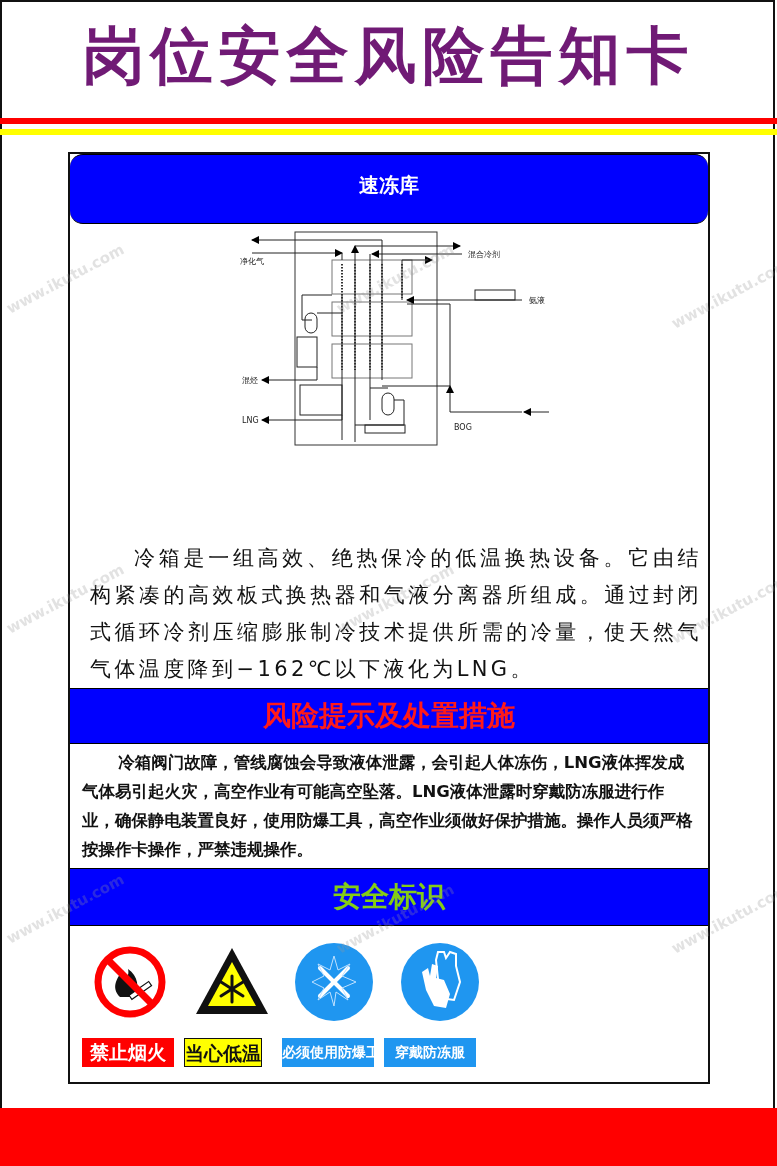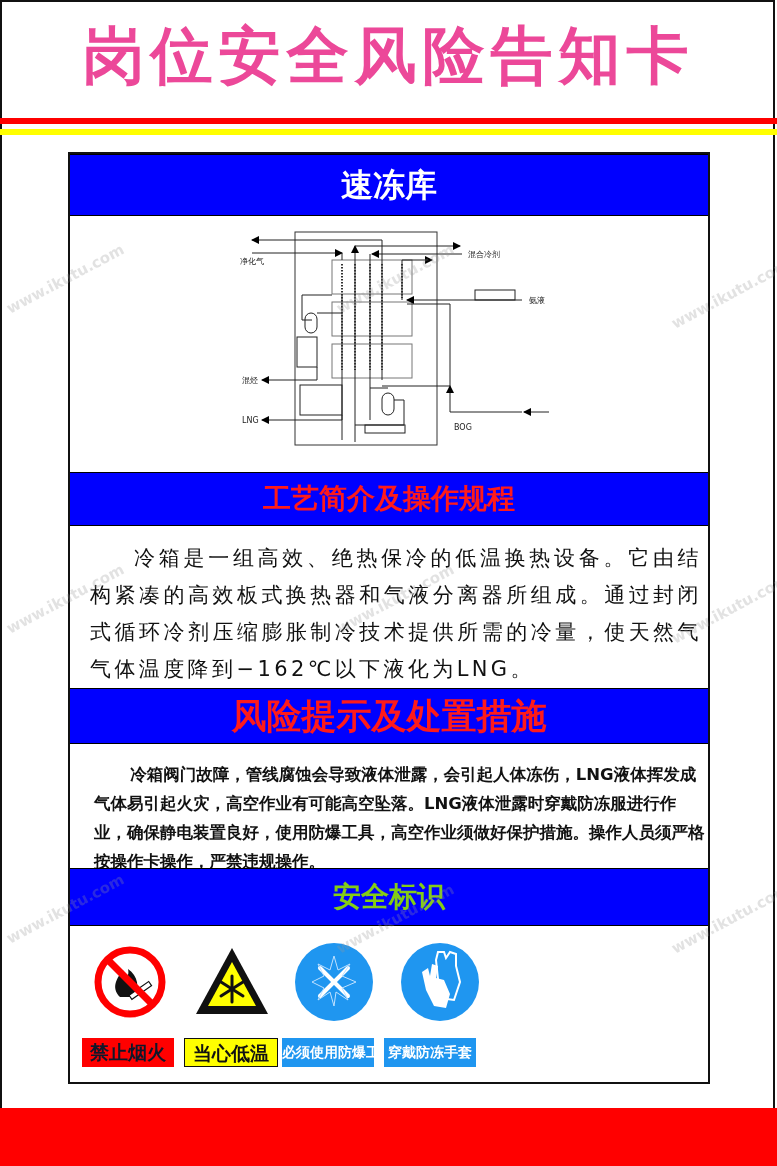--- a/index.html
+++ b/index.html
@@ -8,38 +8,38 @@
     background: #ffffff;
     font-family: "DejaVu Sans", "Liberation Sans", sans-serif;
   }
   .page-frame {
     position: absolute; left: 0; top: 0; width: 775px; height: 1112px;
     border-left: 2px solid #111; border-right: 2px solid #111; border-top: 2px solid #111;
     box-sizing: border-box;
   }
   .main-title {
     position: absolute; left: 0; top: 16px; width: 777px; text-align: center;
-    color: #ec4899; font-size: 62px; font-weight: bold; letter-spacing: 6px;
+    color: #701a75; font-size: 62px; font-weight: bold; letter-spacing: 6px;
     line-height: 80px;
   }
   .rule-red { position: absolute; left: 0; top: 118px; width: 777px; height: 6px; background: #ff0000; }
   .rule-yellow { position: absolute; left: 0; top: 129px; width: 777px; height: 6px; background: #ffff00; }
 
   .card {
     position: absolute; left: 68px; top: 152px; width: 642px; height: 932px;
     border: 2px solid #111; box-sizing: border-box; background: #fff;
   }
   .band {
     position: absolute; left: 0; width: 100%; background: #0000ff;
     border-top: 1px solid #000; border-bottom: 1px solid #000; box-sizing: border-box;
     text-align: center; font-weight: bold;
   }
-  .band-1 { top: 0; height: 62px; color: #fff; font-size: 32px; line-height: 60px; }
+  .band-1 { top: 0; height: 70px; color: #fff; font-size: 20px; line-height: 60px; border-radius: 13px; }
   .band-2 { top: 318px; height: 54px; color: #ff1a1a; font-size: 28px; line-height: 52px; }
-  .band-3 { top: 534px; height: 56px; color: #ff1a1a; font-size: 35px; line-height: 54px; }
+  .band-3 { top: 534px; height: 56px; color: #ff1a1a; font-size: 28px; line-height: 54px; }
   .band-4 { top: 714px; height: 58px; color: #84cc16; font-size: 28px; line-height: 56px; }
 
   .diagram { position: absolute; left: 162px; top: 66px; width: 330px; height: 230px; }
 
   .process-text {
     position: absolute; left: 12px; top: 378px; width: 612px;
     font-size: 21px; line-height: 37px; color: #111; letter-spacing: 3.4px;
     text-indent: 2.1em; text-align: justify;
   }
   .risk-text {
@@ -48,21 +48,21 @@
     text-indent: 2.2em;
   }
 
   .signs { position: absolute; left: 0; top: 782px; width: 100%; height: 140px; }
   .sign { position: absolute; top: 0; width: 100px; height: 140px; }
   .sign-icon { position: absolute; left: 10px; top: 6px; width: 80px; height: 80px; }
   .sign-label {
     position: absolute; top: 102px; height: 29px; line-height: 29px; text-align: center;
     font-weight: bold; white-space: nowrap; box-sizing: border-box;
   }
-  .lbl-red { background: #ff0000; color: #0f172a; font-size: 19px; }
+  .lbl-red { background: #ff0000; color: #ffffff; font-size: 19px; }
   .lbl-yellow { background: #ffff00; color: #111; font-size: 19px; border: 1px solid #111; }
   .lbl-blue { background: #1f96f0; color: #fff; font-size: 14px; }
 
   .bottom-bar { position: absolute; left: 0; top: 1108px; width: 777px; height: 58px; background: #ff0000; }
 
   .watermark {
     position: absolute; color: rgba(150,150,150,0.28); font-size: 15px; font-weight: bold;
     transform: rotate(-28deg); white-space: nowrap; pointer-events: none;
   }
 </style>
@@ -146,25 +146,24 @@
     <g font-size="8" fill="#222" font-family="'DejaVu Sans', sans-serif">
       <text x="8" y="44">净化气</text>
       <text x="236" y="37">混合冷剂</text>
       <text x="297" y="83">氨液</text>
       <text x="10" y="163">混烃</text>
       <text x="10" y="203">LNG</text>
       <text x="222" y="210">BOG</text>
     </g>
   </svg>
 
-  <div class="band band-2">工艺简介及操作规程</div>
   <p class="process-text" style="margin:8px">冷箱是一组高效、绝热保冷的低温换热设备。它由结构紧凑的高效板式换热器和气液分离器所组成。通过封闭式循环冷剂压缩膨胀制冷技术提供所需的冷量，使天然气气体温度降到−162℃以下液化为LNG。</p>
 
   <div class="band band-3">风险提示及处置措施</div>
-  <p class="risk-text" style="margin:12px">冷箱阀门故障，管线腐蚀会导致液体泄露，会引起人体冻伤，LNG液体挥发成气体易引起火灾，高空作业有可能高空坠落。LNG液体泄露时穿戴防冻服进行作业，确保静电装置良好，使用防爆工具，高空作业须做好保护措施。操作人员须严格按操作卡操作，严禁违规操作。</p>
+  <p class="risk-text" style="margin:0">冷箱阀门故障，管线腐蚀会导致液体泄露，会引起人体冻伤，LNG液体挥发成气体易引起火灾，高空作业有可能高空坠落。LNG液体泄露时穿戴防冻服进行作业，确保静电装置良好，使用防爆工具，高空作业须做好保护措施。操作人员须严格按操作卡操作，严禁违规操作。</p>
 
   <div class="band band-4">安全标识</div>
 
   <div class="signs">
 
     <div class="sign" style="left:10px">
       <svg class="sign-icon" viewBox="0 0 80 80">
         <circle cx="40" cy="40" r="32" fill="#fff" stroke="#ff0000" stroke-width="7"></circle>
         <path d="M30 55 C20 45 28 35 33 28 C34 36 40 36 38 27 C48 34 50 46 44 55 Z" fill="#111"></path>
         <rect x="38" y="46" width="24" height="5" fill="#fff" stroke="#111" stroke-width="1.2" transform="rotate(-35 50 48)"></rect>
@@ -176,42 +175,42 @@
     <div class="sign" style="left:112px">
       <svg class="sign-icon" viewBox="0 0 80 80">
         <path d="M40 6 L76 72 L4 72 Z" fill="#111"></path>
         <path d="M40 20 L64 64 L16 64 Z" fill="#ffff00"></path>
         <g stroke="#111" stroke-width="3" stroke-linecap="round">
           <line x1="40" y1="34" x2="40" y2="60"></line>
           <line x1="29" y1="40" x2="51" y2="54"></line>
           <line x1="29" y1="54" x2="51" y2="40"></line>
         </g>
       </svg>
-      <div class="sign-label lbl-yellow" style="left:2px;width:94px">当心低温</div>
+      <div class="sign-label lbl-yellow" style="left:2px;width:78px">当心低温</div>
     </div>
 
     <div class="sign" style="left:214px">
       <svg class="sign-icon" viewBox="0 0 80 80">
         <circle cx="40" cy="40" r="39" fill="#1f96f0"></circle>
         <g stroke="#fff" stroke-width="4" stroke-linecap="round">
           <line x1="26" y1="26" x2="54" y2="54"></line>
           <line x1="54" y1="26" x2="26" y2="54"></line>
         </g>
         <path d="M40 14 L44 28 L56 22 L48 34 L62 40 L48 46 L54 58 L42 50 L40 64 L36 50 L24 58 L30 46 L18 40 L30 34 L24 22 L36 28 Z" fill="none" stroke="#bfe1ff" stroke-width="1"></path>
       </svg>
       <div class="sign-label lbl-blue" style="left:-2px;width:92px">必须使用防爆工具</div>
     </div>
 
     <div class="sign" style="left:320px">
       <svg class="sign-icon" viewBox="0 0 80 80">
         <circle cx="40" cy="40" r="39" fill="#1f96f0"></circle>
         <path d="M36 18 L38 10 L44 10 L46 16 L50 10 L56 12 L56 24 L60 40 L54 58 L40 56 Z" fill="none" stroke="#fff" stroke-width="2"></path>
         <path d="M22 30 L28 26 L30 34 L32 22 L38 24 L36 36 L44 38 L50 52 L46 66 L34 64 L26 48 Z" fill="#fff"></path>
       </svg>
-      <div class="sign-label lbl-blue" style="left:-6px;width:92px">穿戴防冻手套</div>
+      <div class="sign-label lbl-blue" style="left:-6px;width:92px">穿戴防冻服</div>
     </div>
 
 
 
   </div>
 </div>
 
 <div class="bottom-bar"></div>
 
 <div class="watermark" style="left:0px;top:270px">www.ikutu.com</div>

